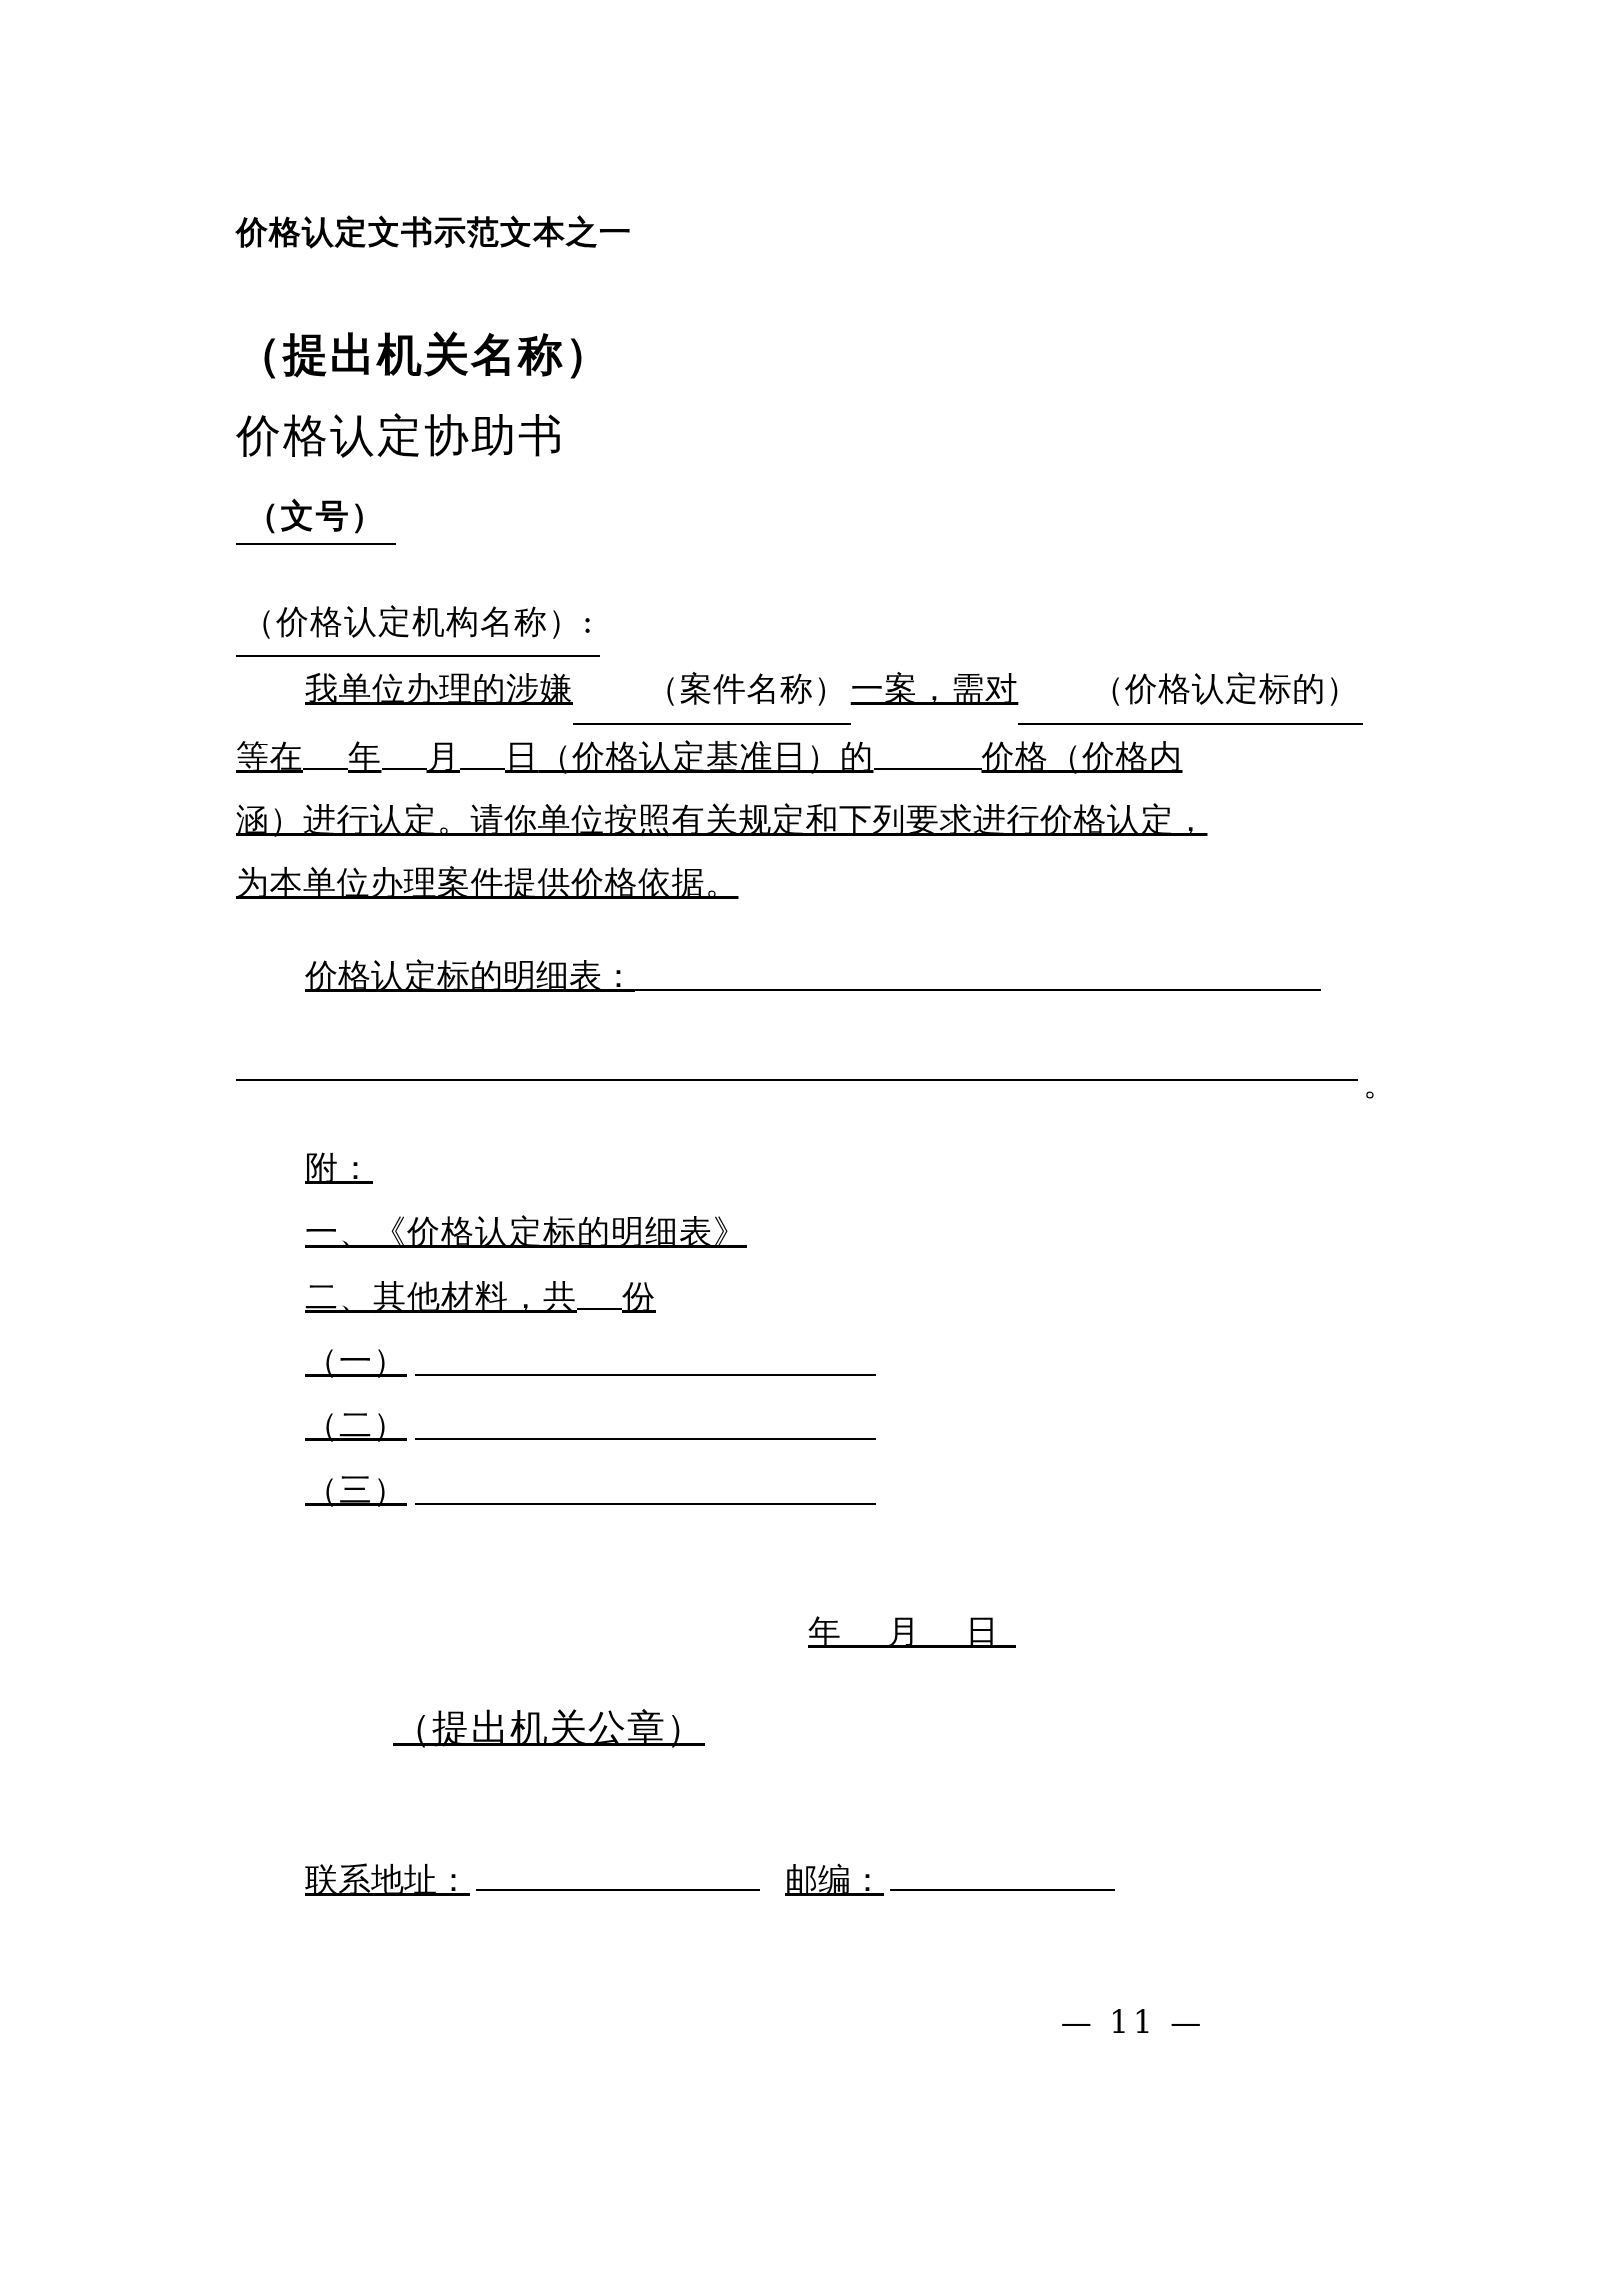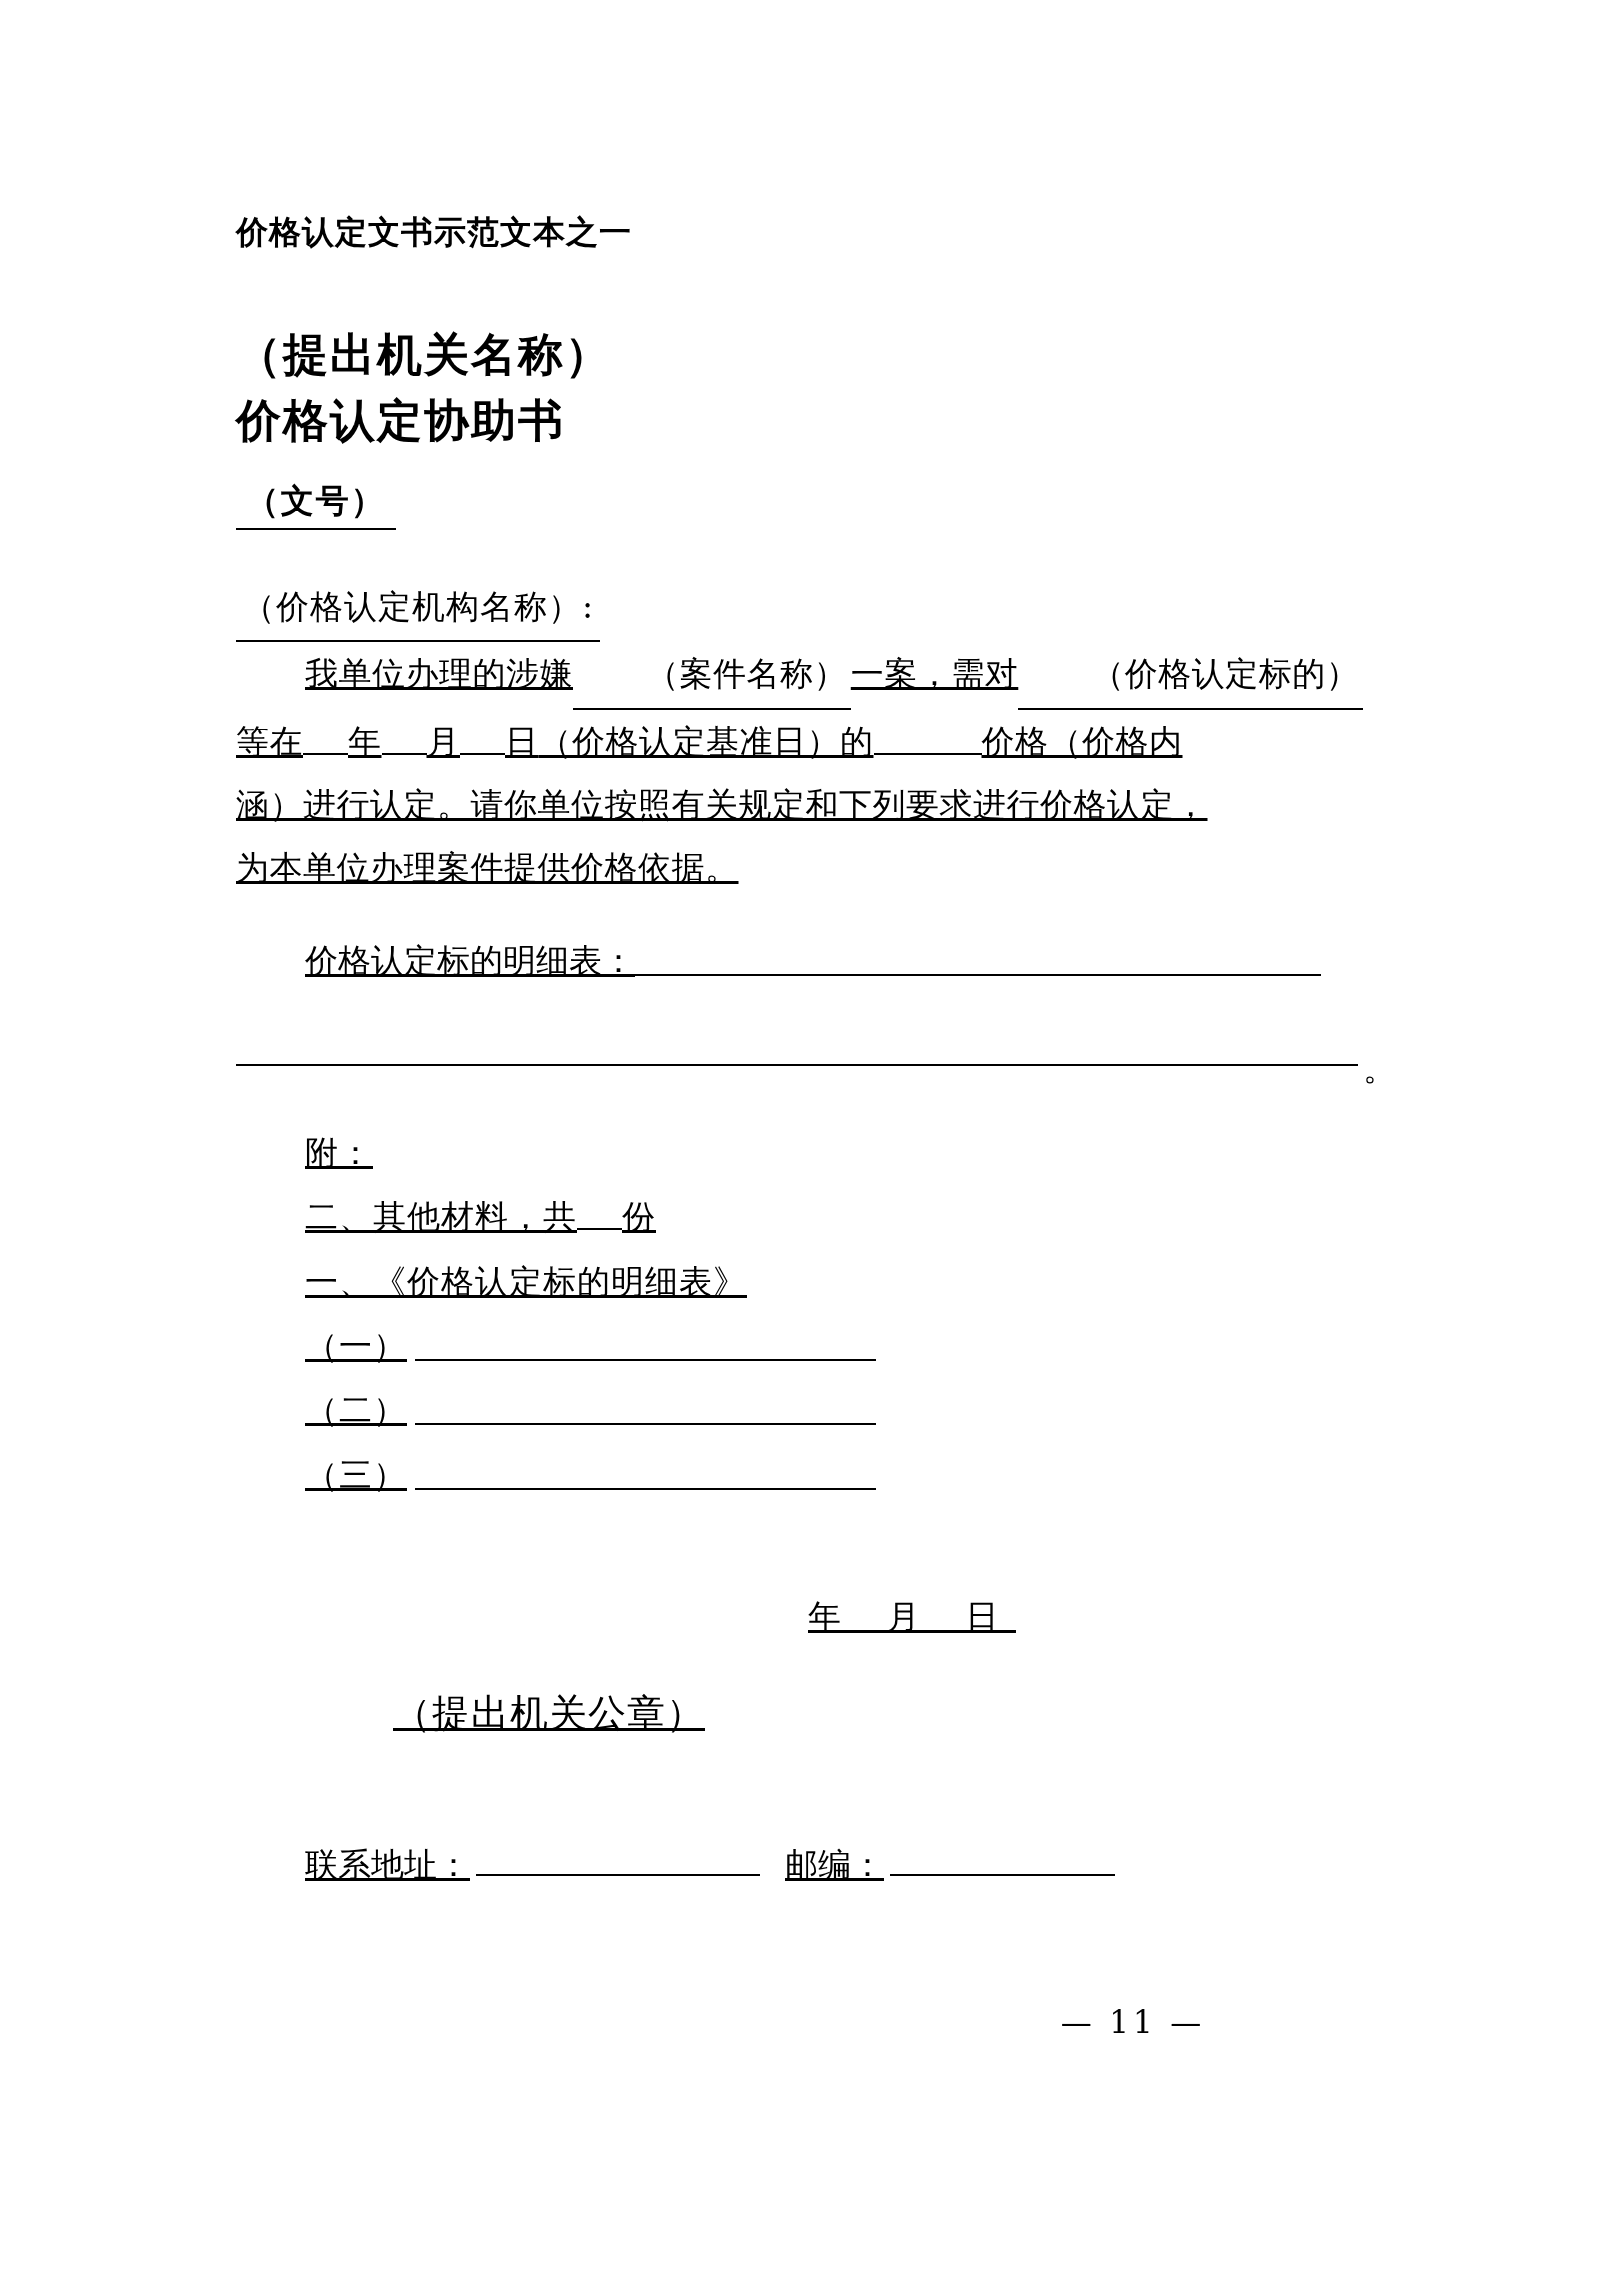--- a/index.html
+++ b/index.html
@@ -41,24 +41,24 @@
     text-align: left;
   }
   .title-main {
     font-size: 45px;
     font-weight: 700;
     letter-spacing: 2px;
     line-height: 1.45;
   }
   .title-sub {
     font-size: 45px;
-    font-weight: 700;
+    font-weight: 400;
     letter-spacing: 2px;
     line-height: 1.45;
-    margin-top: 1px;
+    margin-top: 16px;
   }
   .doc-number {
     display: inline-block;
     font-size: 33px;
     font-weight: 700;
     letter-spacing: 2px;
     margin-top: 25.5px;
     border-bottom: 2px solid #000;
     padding: 0 9.8px 3.9px 9.8px;
   }
@@ -244,24 +244,24 @@
         <span>价格认定标的明细表：</span><span class="rule-long"></span>
       </div>
 
       <div class="rule-row">
         <span class="bar"></span>
         <span class="period">。</span>
       </div>
 
       <div class="attach">
         <div class="attach-line">附：</div>
+        <div class="attach-line">一、《价格认定标的明细表》</div>
         <div class="attach-line">
           <span>二、其他材料，共</span><span class="blank-sm"></span><span>份</span>
         </div>
-        <div class="attach-line">一、《价格认定标的明细表》</div>
         <div class="attach-item">
           <span>（一）</span><span class="rule-mid"></span>
         </div>
         <div class="attach-item">
           <span>（二）</span><span class="rule-mid"></span>
         </div>
         <div class="attach-item">
           <span>（三）</span><span class="rule-mid"></span>
         </div>
       </div>

